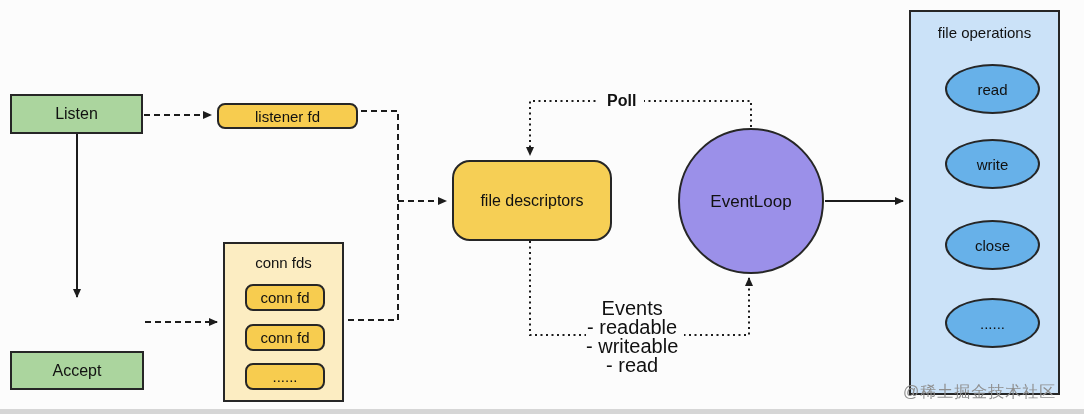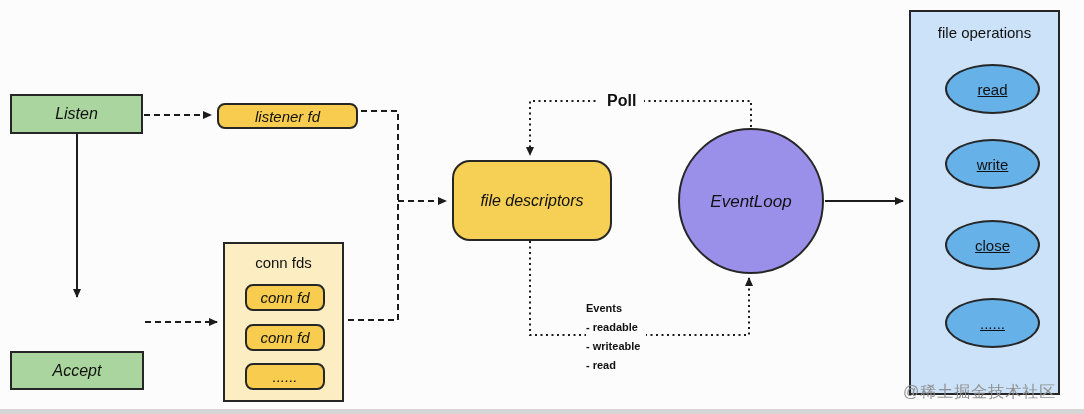--- a/index.html
+++ b/index.html
@@ -6,49 +6,49 @@
   .canvas{
     position:relative;width:1084px;height:414px;overflow:hidden;
     background:var(--bg,#fcfcfc);
     font-family:"Liberation Sans","DejaVu Sans",sans-serif;
     color:#111;
   }
   .canvas svg.wires{position:absolute;left:0;top:0;width:1084px;height:414px;}
   .node{
     position:absolute;display:flex;align-items:center;justify-content:center;
     border:2px solid var(--stroke,#262626);box-sizing:border-box;
-    font-size:16px;line-height:1;font-style:italic;
+    font-size:16px;line-height:1;
   }
   .rect-green{background:var(--green,#abd59e);}
   .pill-yellow{background:var(--yellow,#f7cc4f);border-radius:8px;font-size:15px;}
   .group-cream{
     position:absolute;background:var(--cream,#fcedc2);
     border:2px solid var(--stroke,#262626);box-sizing:border-box;
   }
   .group-title{
     position:absolute;left:0;right:0;text-align:center;font-size:15px;
   }
   .rounded-gold{background:var(--gold,#f6cf55);border-radius:18px;}
   .circle-purple{background:var(--purple,#9b90e9);border-radius:50%;font-size:17px;}
   .group-blue{
     position:absolute;background:var(--lightblue,#cbe2f8);
     border:2px solid var(--stroke,#262626);box-sizing:border-box;
   }
   .ellipse-blue{
     position:absolute;display:flex;align-items:center;justify-content:center;
     background:var(--blue,#67b1e9);border:2px solid var(--stroke,#262626);
-    border-radius:50%;box-sizing:border-box;font-size:15px;text-decoration:underline;
+    border-radius:50%;box-sizing:border-box;font-size:15px;
   }
   .floating-label{
     position:absolute;font-weight:bold;background:var(--bg,#fcfcfc);
   }
   .poll-label{font-size:16px;padding:0 8px;}
   .events-block{
-    position:absolute;font-weight:bold;font-size:11px;line-height:19px;
-    background:var(--bg,#fcfcfc);padding:1px 6px 1px 0;
+    position:absolute;font-weight:normal;font-size:20px;line-height:19px;
+    background:var(--bg,#fcfcfc);padding:1px 6px 1px 0;text-align:center;
   }
   .watermark{
     position:absolute;color:var(--wmgray,#8f8f8f);font-size:16px;
     letter-spacing:1px;white-space:nowrap;
   }
   .bottom-strip{
     position:absolute;left:0;bottom:0;width:100%;height:5px;
     background:#d6d6d6;
   }
 </style>

